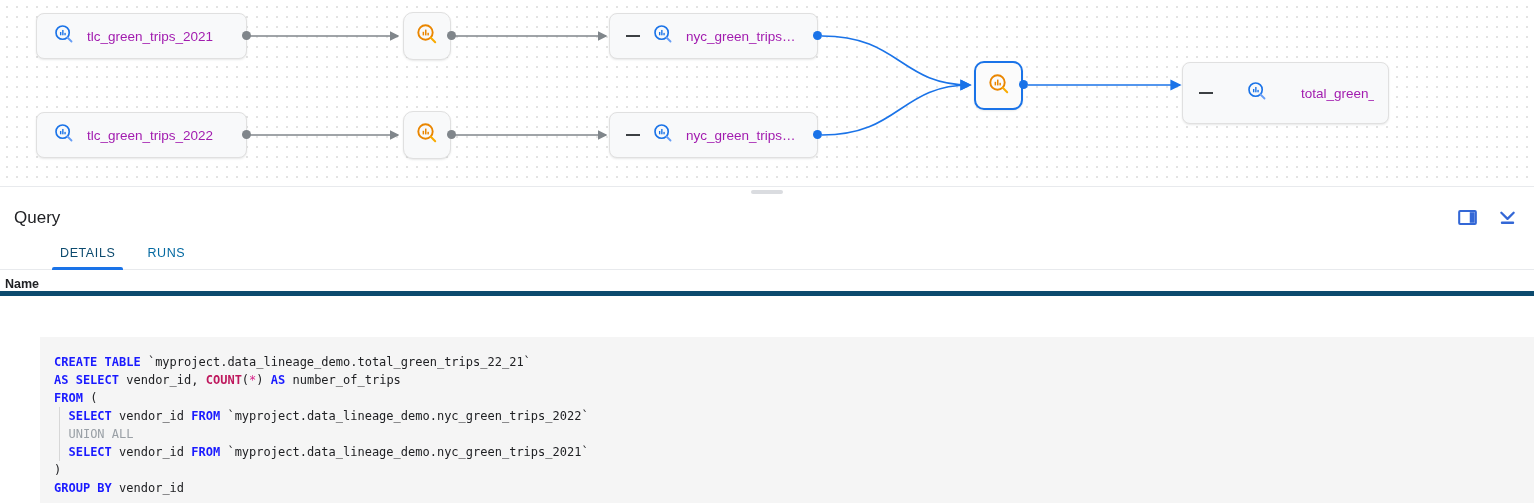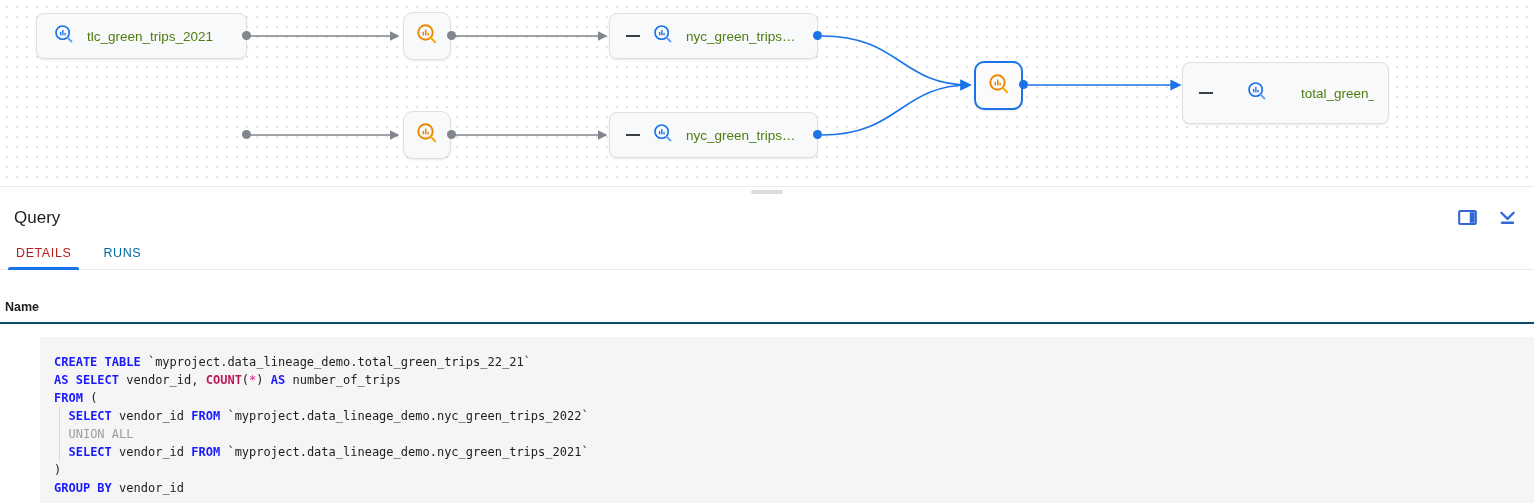--- a/index.html
+++ b/index.html
@@ -36,21 +36,21 @@
     box-shadow: 0 1px 2px rgba(60,64,67,.12);
   }
   .node .dash {
     width: 14px; height: 2px; background: #3c4043;
     margin-left: 16px; margin-right: 12px; flex: none;
   }
   .node .nicon { flex: none; display: block; margin-left: 16px; }
   .node .dash + .nicon { margin-left: 0; }
   .node .nlabel {
     font-size: 13.5px;
-    color: #4d7c0f;
+    color: #a21caf;
     font-weight: 500;
     margin-left: 12px;
     margin-right: 14px;
     white-space: nowrap;
     overflow: hidden;
   }
 
   
   .pnode {
     position: absolute;
@@ -98,31 +98,30 @@
   .tabs {
     position: absolute; left: 0; top: 239px; width: 1534px; height: 31px;
     display: flex; align-items: flex-end;
     border-bottom: 1px solid #e8eaed;
   }
   .tab {
     font-size: 12.5px; letter-spacing: .6px; font-weight: 500;
     color: #0369a1; padding: 0 16px 9px 16px; cursor: pointer;
     position: relative;
   }
-  .tab.active { color: #b91c1c; }
+  .tab.active { color: #0c4a6e; margin-left: 44px; }
   .tab.active::after {
     content: ""; position: absolute; left: 8px; right: 8px; bottom: -1px;
     height: 3px; background: #1a73e8; border-radius: 2px 2px 0 0;
   }
 
   .kvtable { position: absolute; left: 0; top: 272px; width: 1534px; }
   .kvrow {
-    display: flex; align-items: flex-start; height: 24px;
-    border-bottom: 2px solid #0c4a6e;
-    margin-top: 28px;
+    display: flex; align-items: flex-end; height: 24px;
+    border-bottom: 5px solid #0c4a6e;
   }
   .kvkey {
     width: 150px; padding-left: 5px;
     font-size: 12.5px; font-weight: 700; color: #202124;
   }
   .kvval {
     font-size: 12.5px; color: #5f6368;
     white-space: nowrap; overflow: hidden;
   }
 
@@ -191,20 +190,32 @@
           <rect x="7.6" y="9.8" width="1.5" height="3.6" fill="#1a73e8"></rect>
           <rect x="10" y="7.6" width="1.5" height="5.8" fill="#1a73e8"></rect>
           <rect x="12.4" y="10.8" width="1.5" height="2.6" fill="#1a73e8"></rect>
           <line x1="15.8" y1="15.8" x2="20.2" y2="20.2" stroke="#669df6" stroke-width="2" stroke-linecap="round"></line>
         </svg>
       </span>
       <span class="nlabel">tlc_green_trips_2021</span>
     </div>
     <div class="port" style="left:242px; top:31px;"></div>
 
+    <div class="node" style="left:36px; top:112px; width:211px; height:46px;">
+      <span class="nicon">
+        <svg width="22" height="22" viewBox="0 0 24 24">
+          <circle cx="10.5" cy="10.5" r="7.2" fill="none" stroke="#1a73e8" stroke-width="1.8"></circle>
+          <rect x="7.6" y="9.8" width="1.5" height="3.6" fill="#1a73e8"></rect>
+          <rect x="10" y="7.6" width="1.5" height="5.8" fill="#1a73e8"></rect>
+          <rect x="12.4" y="10.8" width="1.5" height="2.6" fill="#1a73e8"></rect>
+          <line x1="15.8" y1="15.8" x2="20.2" y2="20.2" stroke="#669df6" stroke-width="2" stroke-linecap="round"></line>
+        </svg>
+      </span>
+      <span class="nlabel">tlc_green_trips_2022</span>
+    </div>
     <div class="port" style="left:242px; top:130px;"></div>
 
     <div class="pnode" style="left:403px; top:12px;">
       <span>
         <svg width="24" height="24" viewBox="0 0 24 24">
           <circle cx="10.5" cy="10.5" r="7.2" fill="none" stroke="#ea8600" stroke-width="1.9"></circle>
           <rect x="7.6" y="9.8" width="1.5" height="3.6" fill="#ea8600"></rect>
           <rect x="10" y="7.6" width="1.5" height="5.8" fill="#ea8600"></rect>
           <rect x="12.4" y="10.8" width="1.5" height="2.6" fill="#ea8600"></rect>
           <line x1="15.8" y1="15.8" x2="20.2" y2="20.2" stroke="#f9ab00" stroke-width="2" stroke-linecap="round"></line>

